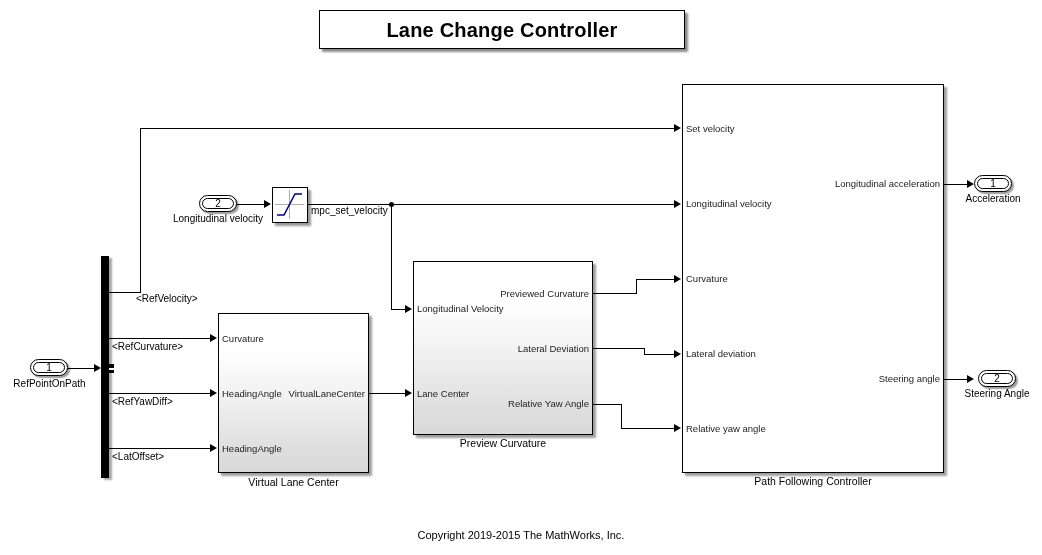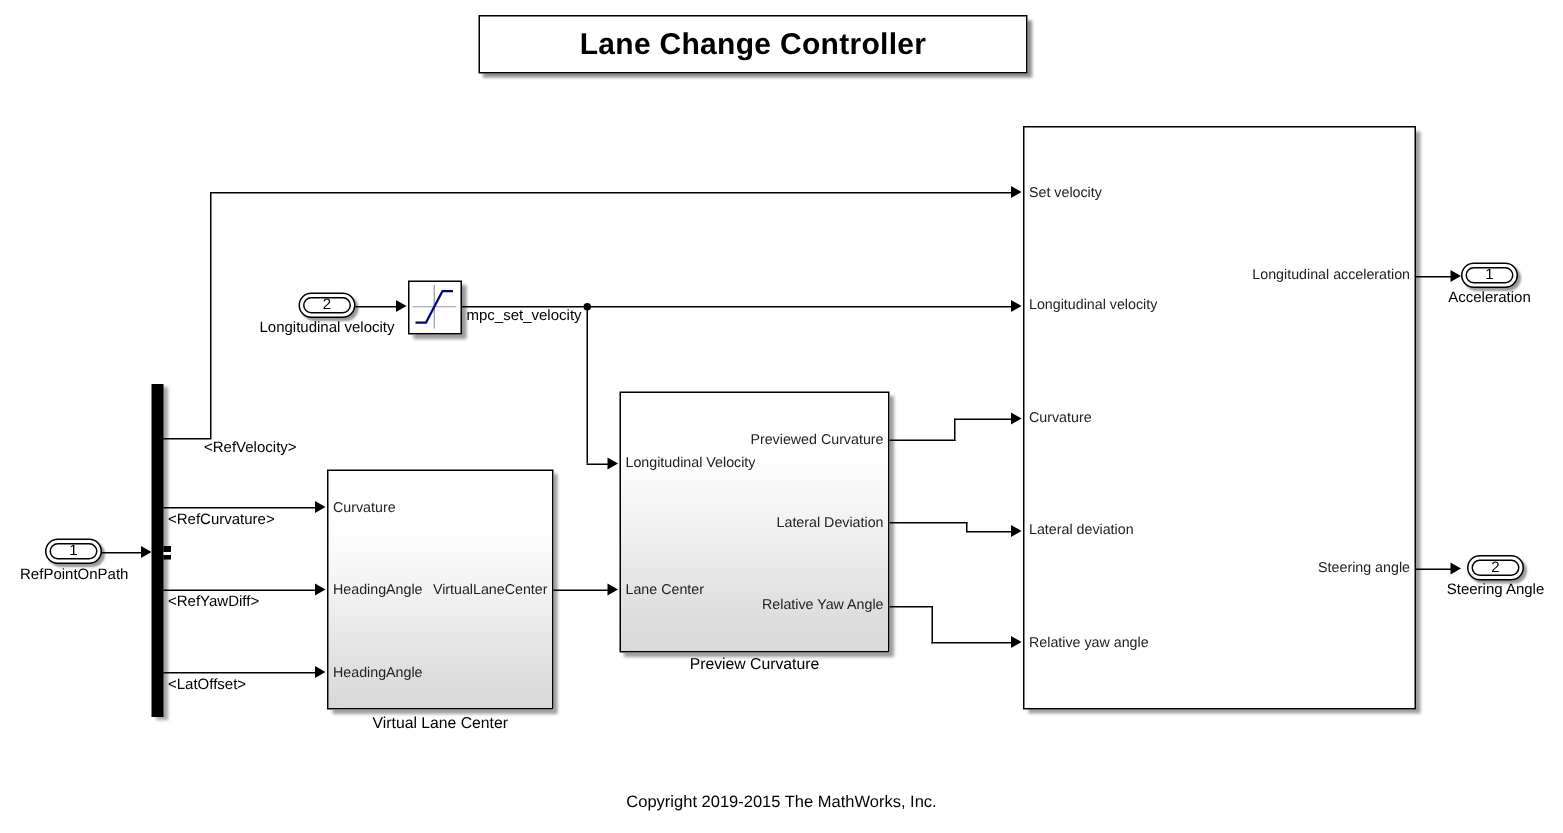--- a/index.html
+++ b/index.html
@@ -247,20 +247,21 @@
   <div class="blk-label" style="left:413px;top:438px;width:180px;">Preview Curvature</div>
 
   <div class="block plain" style="left:682px;top:84px;width:262px;height:389px;"></div>
   <div class="ptxt" style="left:686px;top:124px;">Set velocity</div>
   <div class="ptxt" style="left:686px;top:199px;">Longitudinal velocity</div>
   <div class="ptxt" style="left:686px;top:274px;">Curvature</div>
   <div class="ptxt" style="left:686px;top:349px;">Lateral deviation</div>
   <div class="ptxt" style="left:686px;top:424px;">Relative yaw angle</div>
   <div class="ptxt r" style="left:790px;top:179px;width:150px;">Longitudinal acceleration</div>
   <div class="ptxt r" style="left:820px;top:374px;width:120px;">Steering angle</div>
+  <div class="blk-label" style="left:682px;top:476px;width:262px;">Path Following Controller</div>
 
   <div class="port dbl" style="left:974px;top:175px;">
     <span class="pn">1</span>
   </div>
   <div class="port-label" style="left:943px;top:194px;width:100px;">Acceleration</div>
 
   <div class="port dbl" style="left:978px;top:370px;">
     <span class="pn">2</span>
   </div>
   <div class="port-label" style="left:947px;top:389px;width:100px;">Steering Angle</div>

